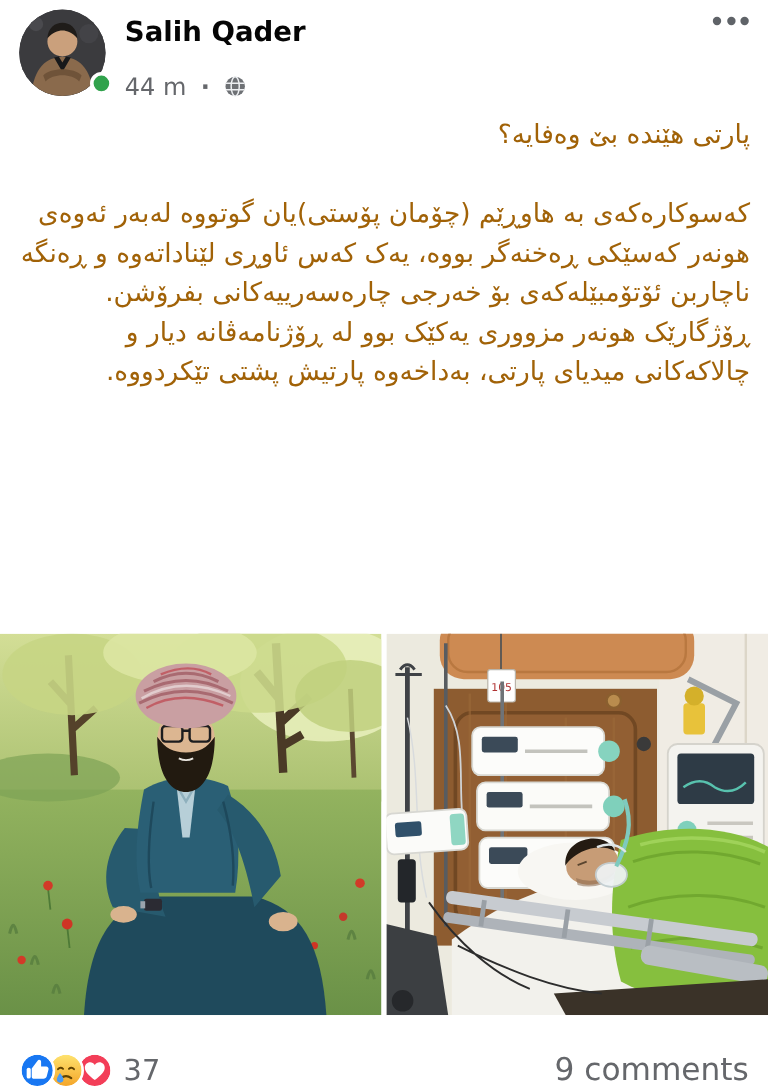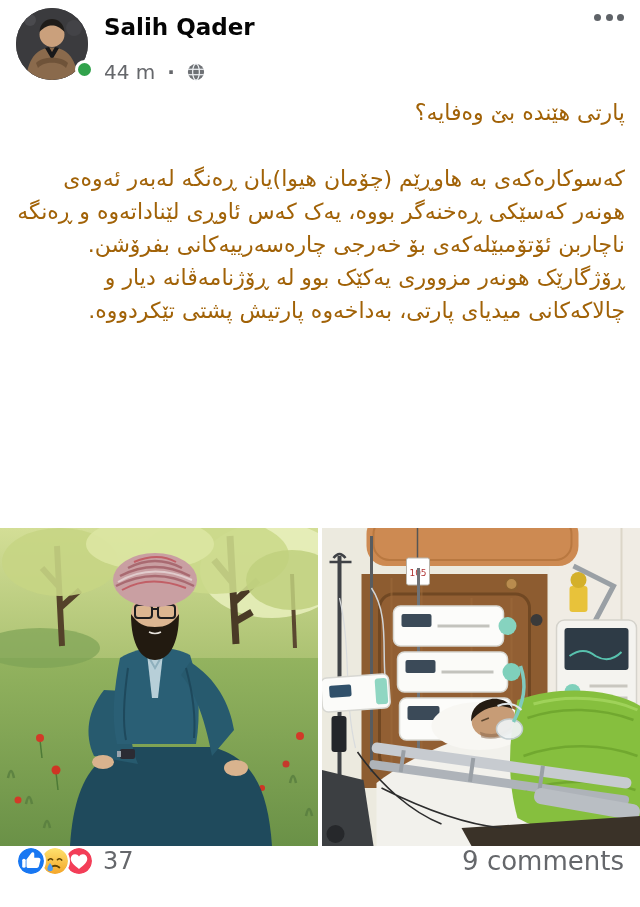--- a/index.html
+++ b/index.html
@@ -33,21 +33,21 @@
   }
   .post-text p { margin:0; }
   .post-text p.title { margin-bottom:33px; }
 
   
   .photos { display:flex; gap:4px; height:318px; background:#fff; }
   .photo { flex:1 1 0; height:318px; overflow:hidden; cursor:pointer; }
   .photo svg { width:100%; height:100%; display:block; }
 
   
-  .footer { height:61px; display:flex; align-items:flex-start; justify-content:space-between; padding:0 16px; }
+  .footer { height:61px; display:flex; align-items:flex-end; justify-content:space-between; padding:0 16px; }
   .reactions-group { display:flex; align-items:center; cursor:pointer; }
   .reaction {
     width:30px; height:30px; border-radius:50%; border:2px solid #fff;
     position:relative; background:#fff;
   }
   .reaction svg { width:100%; height:100%; display:block; border-radius:50%; }
   .r-like { z-index:3; }
   .r-sad  { z-index:2; margin-left:-6px; }
   .r-love { z-index:1; margin-left:-6px; }
   .count { margin-left:9px; color:#65676B; font-size:24px; }
@@ -88,21 +88,21 @@
     </div>
     <div class="menu">
       <span class="dot"></span>
       <span class="dot"></span>
       <span class="dot"></span>
     </div>
   </div>
 
   <div class="post-text">
     <p class="title">پارتی هێندە بێ وەفایە؟</p>
-    <p>کەسوکارەکەی بە هاوڕێم (چۆمان هیوا)یان ڕەنگە لەبەر ئەوەی هونەر کەسێکی ڕەخنەگر بووە، یەک کەس ئاوڕی لێناداتەوە و ڕەنگە ناچاربن ئۆتۆمبێلەکەی بۆ خەرجی چارەسەرییەکانی بفرۆشن.</p>
+    <p>کەسوکارەکەی بە هاوڕێم (چۆمان پۆستی)یان گوتووە لەبەر ئەوەی هونەر کەسێکی ڕەخنەگر بووە، یەک کەس ئاوڕی لێناداتەوە و ڕەنگە ناچاربن ئۆتۆمبێلەکەی بۆ خەرجی چارەسەرییەکانی بفرۆشن.</p>
     <p>ڕۆژگارێک هونەر مزووری یەکێک بوو لە ڕۆژنامەڤانە دیار و چالاکەکانی میدیای پارتی، بەداخەوە پارتیش پشتی تێکردووە.</p>
   </div>
 
   <div class="photos">
 
     <div class="photo">
       <svg viewBox="0 0 318 318" preserveAspectRatio="xMidYMid slice" aria-hidden="true">
         <defs>
           <linearGradient id="fol" x1="0" y1="0" x2="0" y2="1">
             <stop offset="0" stop-color="#d3de96"></stop>

